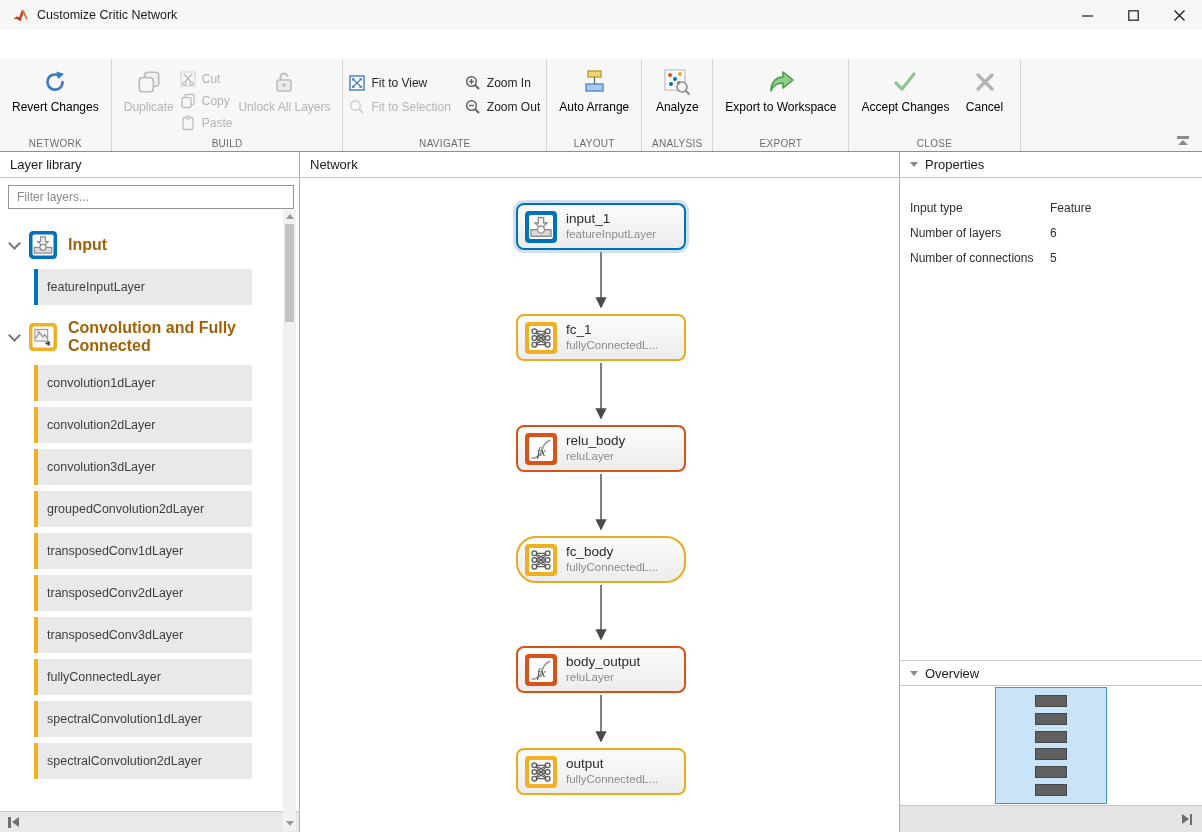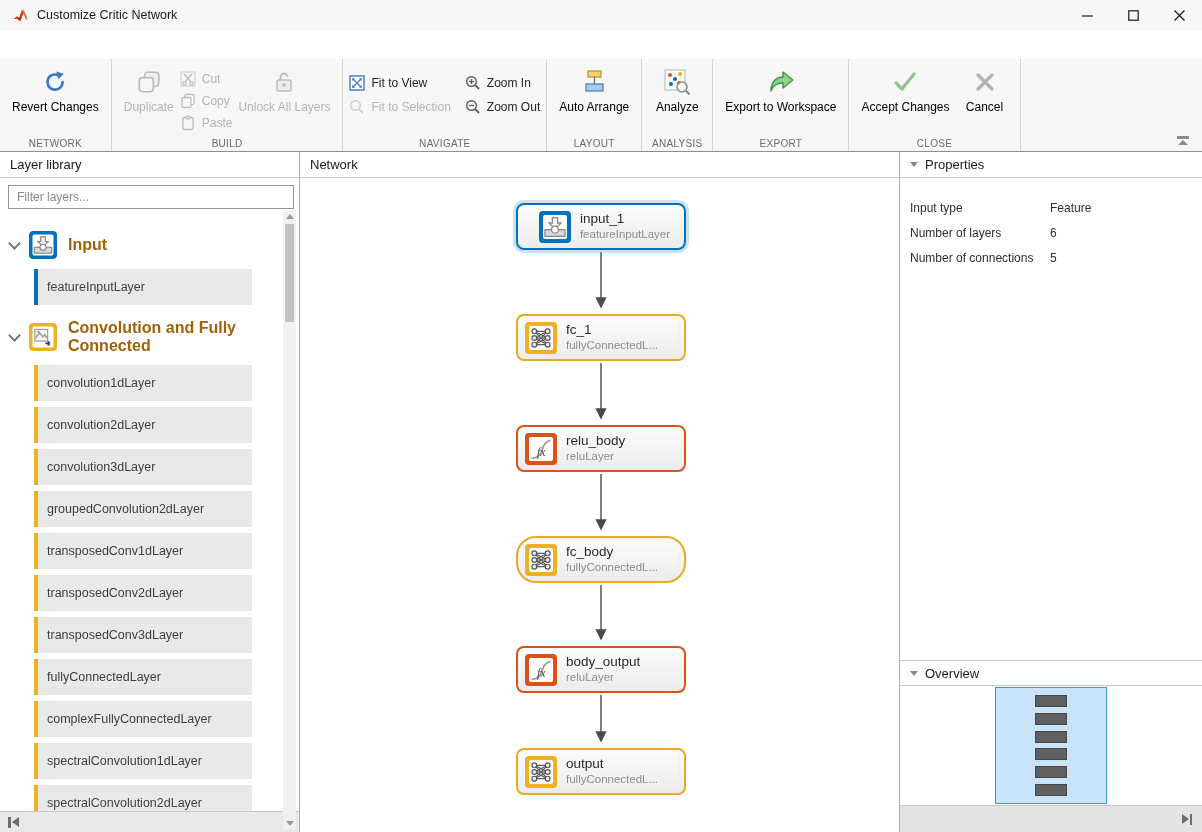--- a/index.html
+++ b/index.html
@@ -378,24 +378,20 @@
         <div class="lib-item">
             <div class="accent accent-yellow"></div>
             <span>transposedConv3dLayer</span>
           </div>
         <div class="lib-item">
             <div class="accent accent-yellow"></div>
             <span>fullyConnectedLayer</span>
           </div>
         <div class="lib-item">
             <div class="accent accent-yellow"></div>
-            <span>complexFullyConnectedLayer</span>
-          </div>
-        <div class="lib-item">
-            <div class="accent accent-yellow"></div>
             <span>spectralConvolution1dLayer</span>
           </div>
         <div class="lib-item">
             <div class="accent accent-yellow"></div>
             <span>spectralConvolution2dLayer</span>
           </div>
       </div>
       <div class="v-scrollbar">
         <div class="arr-up"></div>
         <div class="thumb"></div>
@@ -420,21 +416,21 @@
                 <path d="M0,0 L8,4 L0,8 z" fill="#4a4a4a"></path>
               </marker>
             </defs>
           <line x1="301" y1="74" x2="301" y2="129" stroke="#4a4a4a" stroke-width="1.4" marker-end="url(#arrow)"></line>
           <line x1="301" y1="185" x2="301" y2="240" stroke="#4a4a4a" stroke-width="1.4" marker-end="url(#arrow)"></line>
           <line x1="301" y1="296" x2="301" y2="351" stroke="#4a4a4a" stroke-width="1.4" marker-end="url(#arrow)"></line>
           <line x1="301" y1="407" x2="301" y2="461" stroke="#4a4a4a" stroke-width="1.4" marker-end="url(#arrow)"></line>
           <line x1="301" y1="517" x2="301" y2="563" stroke="#4a4a4a" stroke-width="1.4" marker-end="url(#arrow)"></line>
         </svg>
 
-        <div class="net-node node-blue selected" style="top:25px;justify-content:center;">
+        <div class="net-node node-blue selected" style="top:25px;">
           <svg width="32" height="32" viewBox="0 0 24 24">
               <rect width="24" height="24" rx="3" fill="#0072bd"></rect>
               <rect x="3" y="3" width="18" height="18" rx="1.5" fill="#fff"></rect>
               <path d="M10,5 h4 v4 h2.5 L12,13.5 7.5,9 H10 Z" fill="#f2f2f2" stroke="#8a8a8a" stroke-width="1"></path>
               <rect x="4.5" y="14" width="15" height="5" fill="#d9d9d9" stroke="#8a8a8a" stroke-width="1"></rect>
               <circle cx="12" cy="14" r="2.6" fill="#fff" stroke="#8a8a8a" stroke-width="1"></circle>
             </svg>
           <div class="node-texts">
             <span class="node-name">input_1</span>
             <span class="node-type">featureInputLayer</span>

